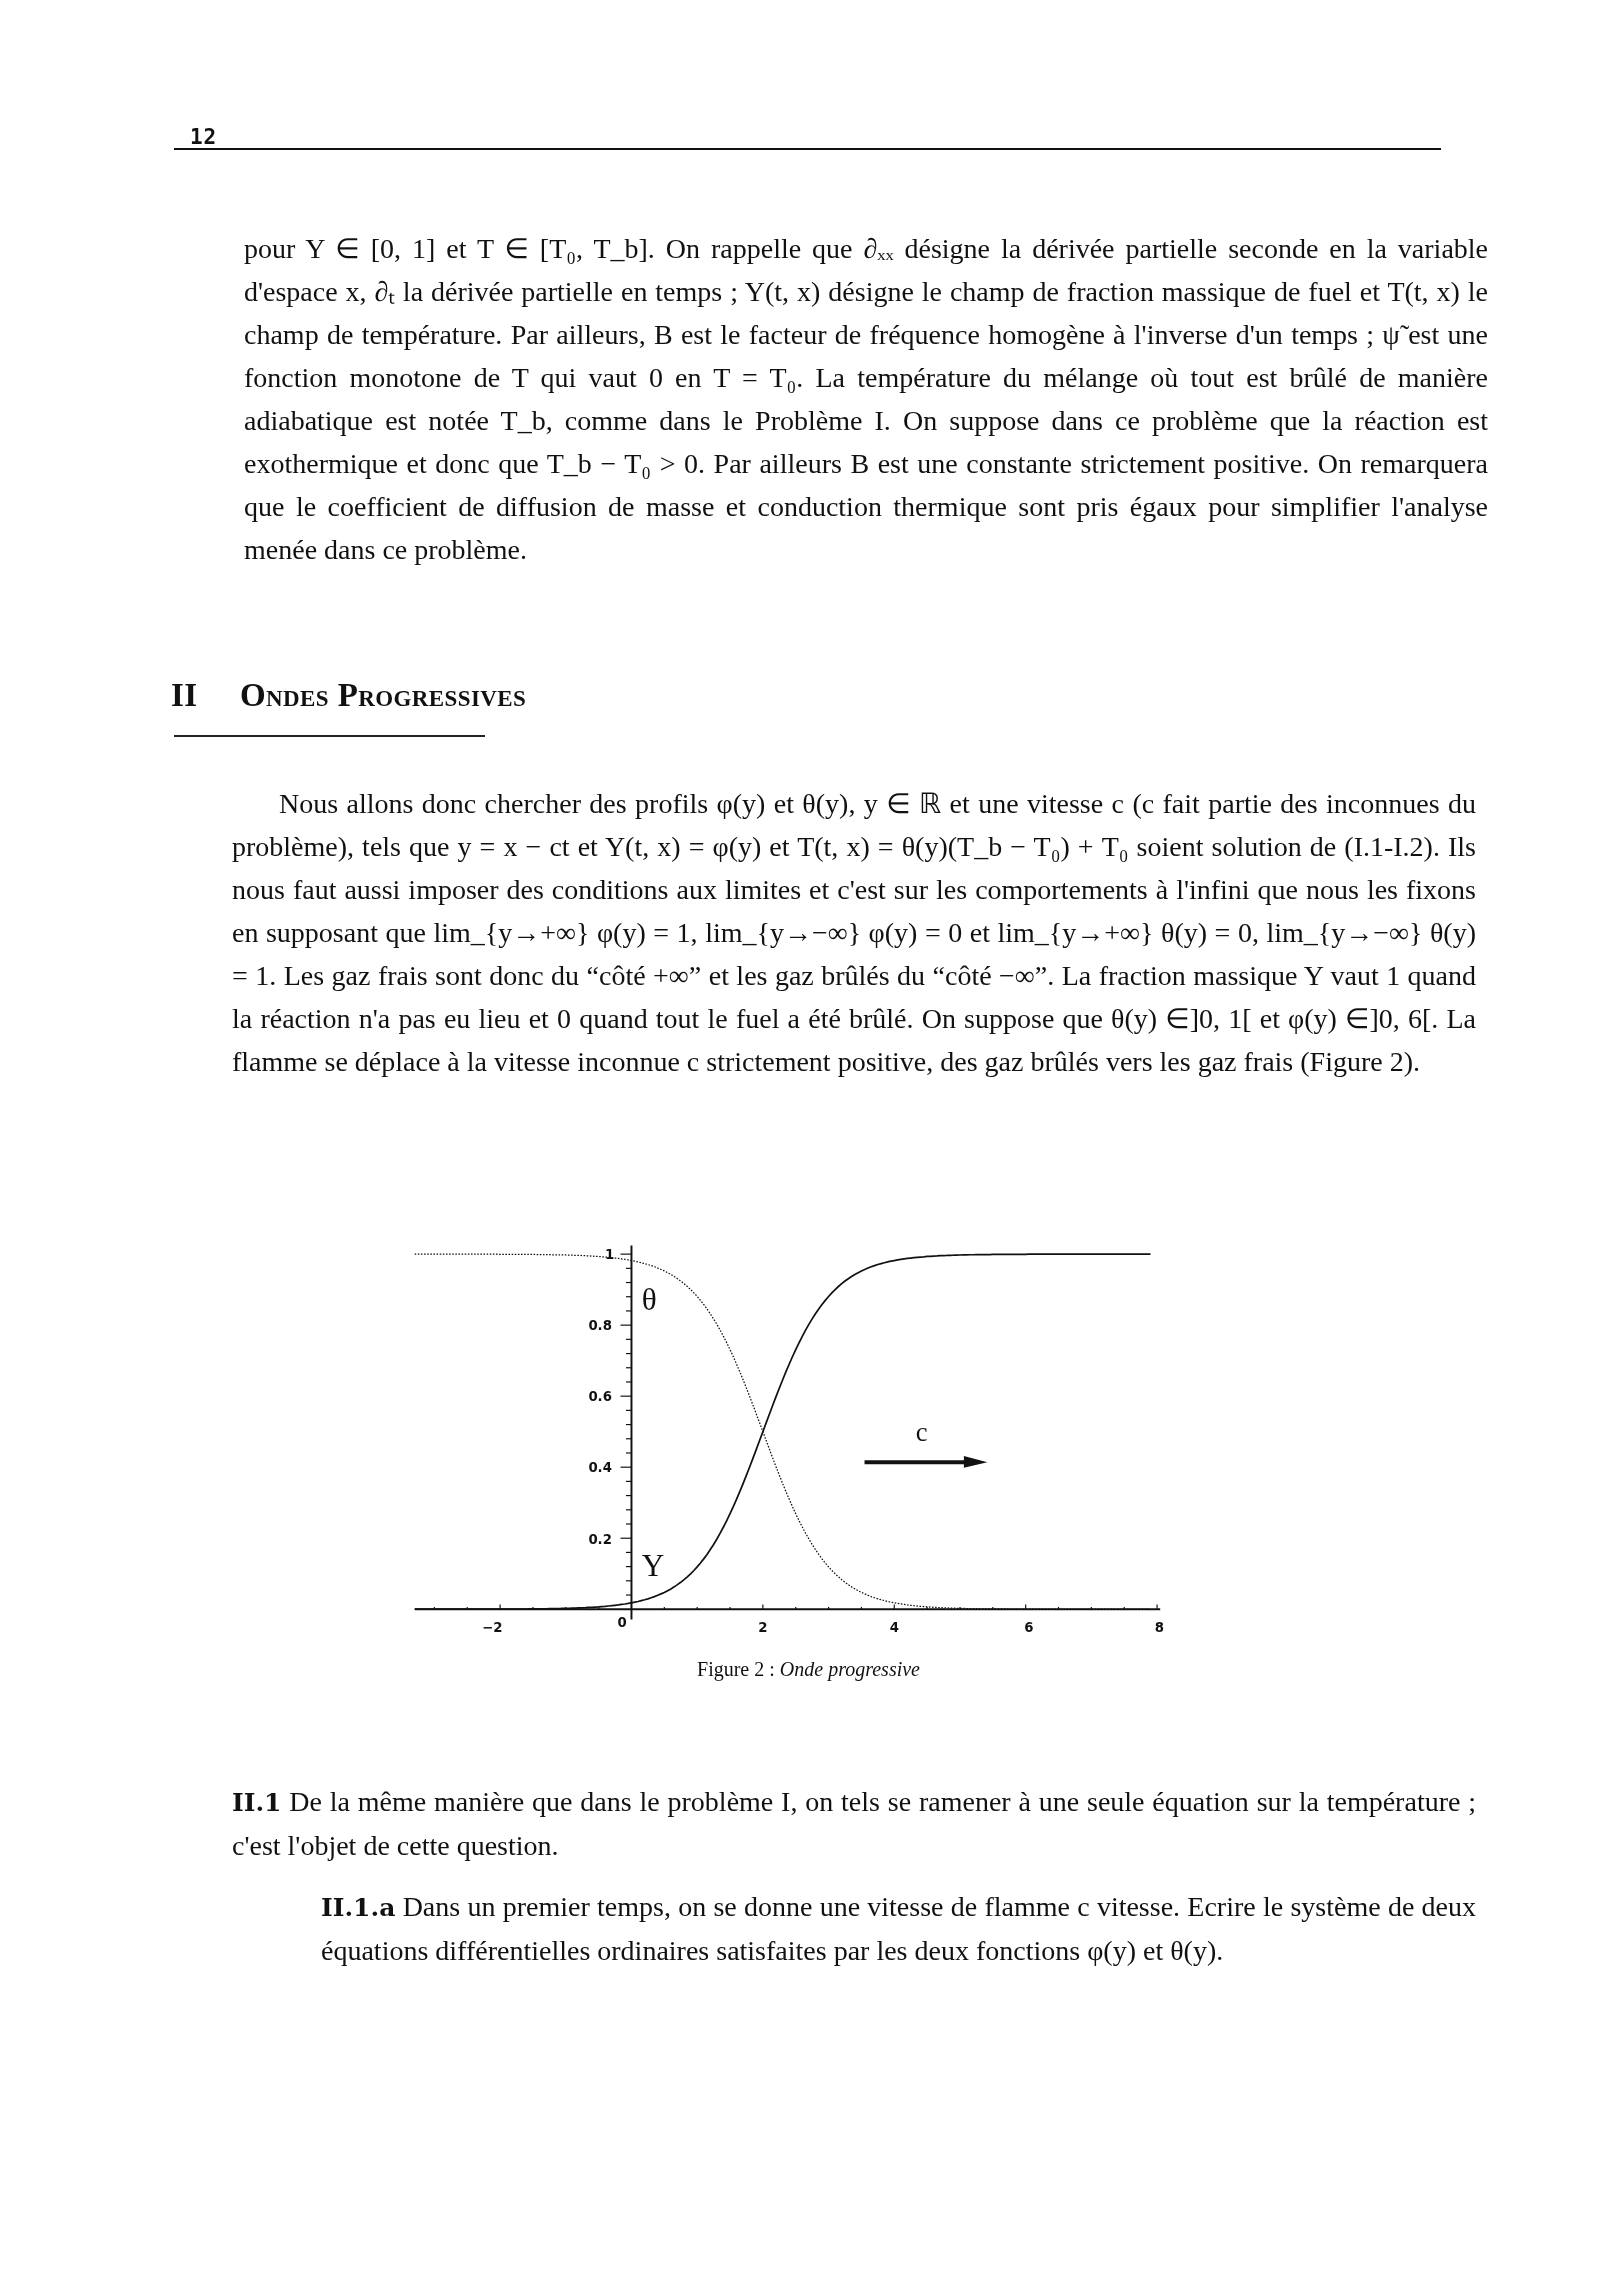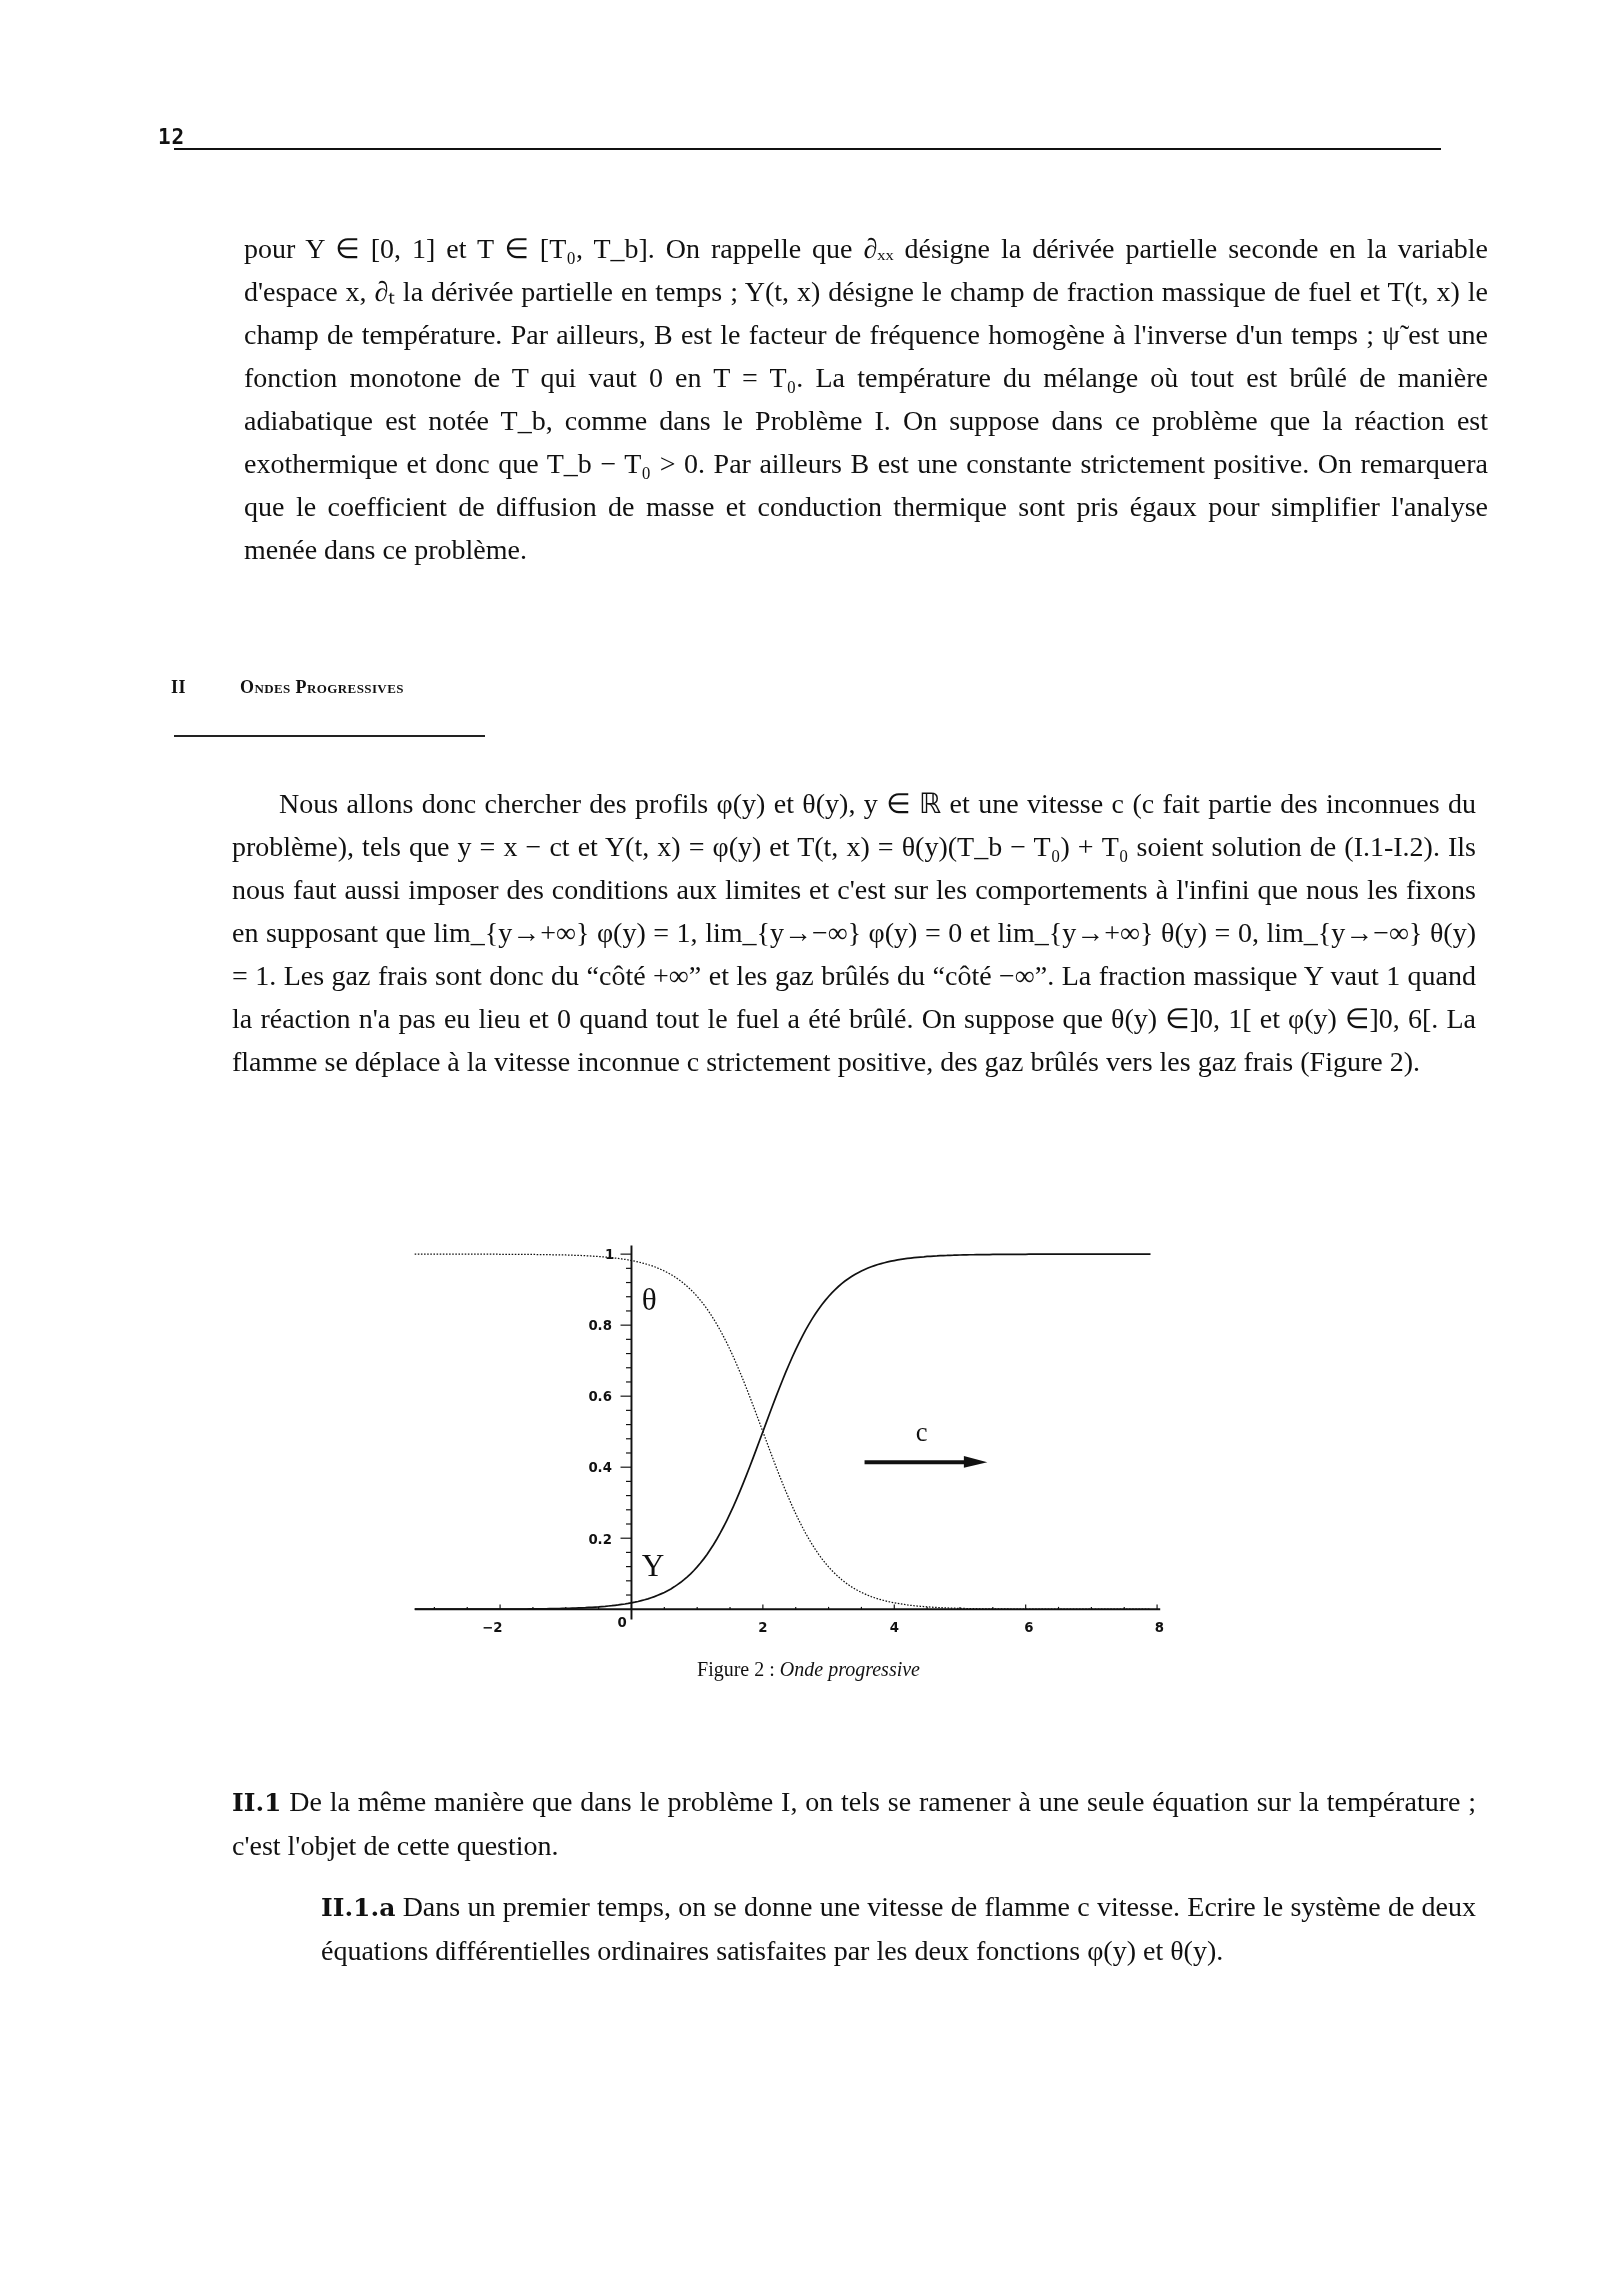--- a/index.html
+++ b/index.html
@@ -1,25 +1,25 @@
 <!DOCTYPE html>
 <html style="font-size:12.5px"><head>
 <meta charset="utf-8">
 <style>
   html, body { margin: 0; padding: 0; background: #ffffff; }
   body { width: 1617px; height: 2284px; position: relative; overflow: hidden;
          font-family: "DejaVu Serif", "Liberation Serif", serif; color: #111; }
-  .page-number { position: absolute; left: 158px; top: 125px; font-size: 21px;
+  .page-number { position: absolute; left: 190px; top: 125px; font-size: 21px;
                  font-family: "DejaVu Sans Mono", monospace; font-weight: bold; letter-spacing: 0.8px; }
   .header-rule { position: absolute; left: 174px; top: 148px; width: 1267px; height: 2.3px; background: #111; }
   .para { position: absolute; font-family: "Liberation Serif", serif; font-size: 28px;
           line-height: 43px; text-align: justify; text-align-last: left; }
   .p1 { left: 244px; top: 227px; width: 1244px; }
   .section-heading { position: absolute; left: 171px; top: 677px; font-family: "Liberation Serif", serif;
-                     font-size: 18px; font-weight: bold; font-variant: small-caps; letter-spacing: 0.4px; }
+                     font-size: 33px; font-weight: bold; font-variant: small-caps; letter-spacing: 0.4px; }
   .section-heading .num { display: inline-block; width: 69px; }
   .section-rule { position: absolute; left: 174px; top: 735px; width: 311px; height: 1.6px; background: #222; }
   .p2 { left: 232px; top: 782px; width: 1244px; text-indent: 47px; }
   .figure { position: absolute; left: 407px; top: 1236px; width: 876px; height: 407px; }
   .figure svg { display: block; }
   .caption { position: absolute; left: 0; top: 1658px; width: 1617px; text-align: center;
              font-family: "Liberation Serif", serif; font-size: 20px; }
   .caption .ital { font-style: italic; }
   .q1 { left: 232px; top: 1780px; width: 1244px; }
   .q1a { left: 321px; top: 1885px; width: 1155px; }

